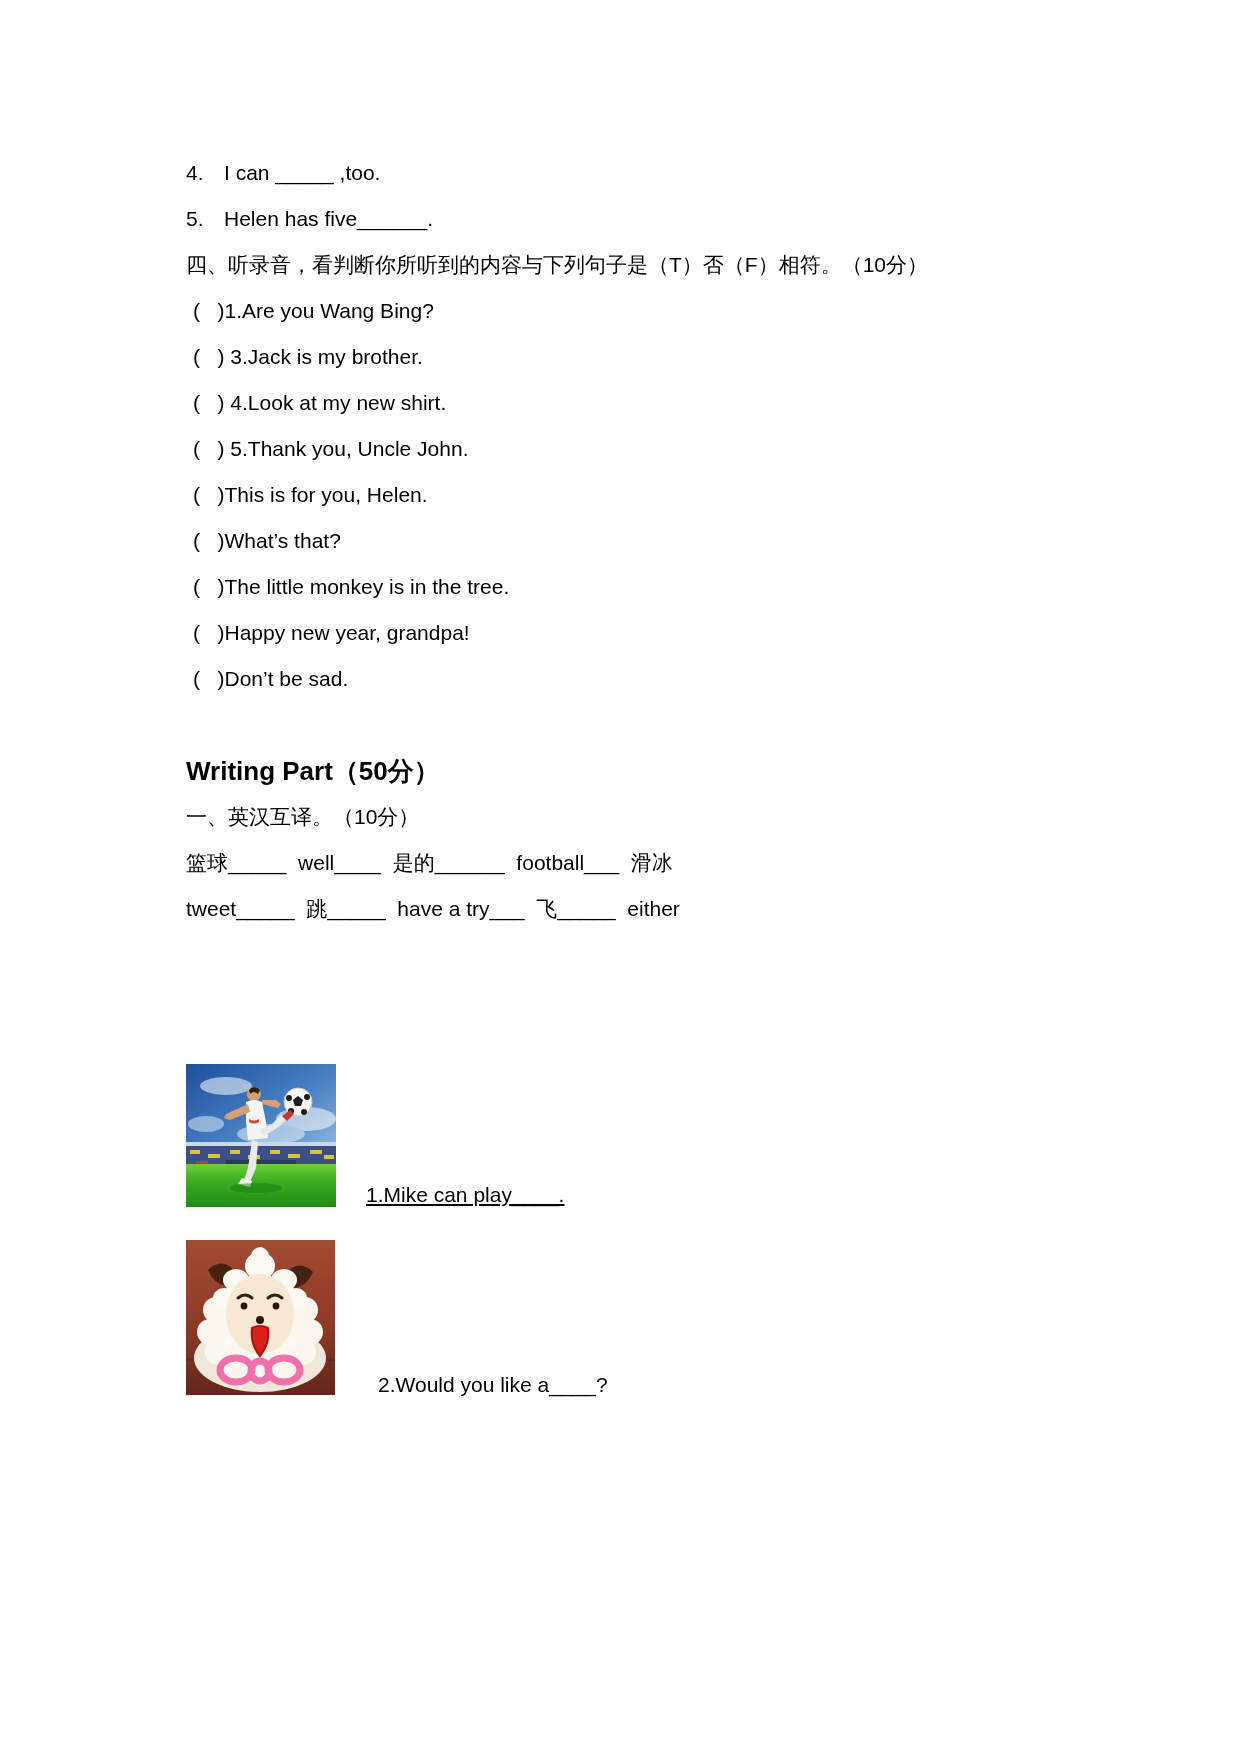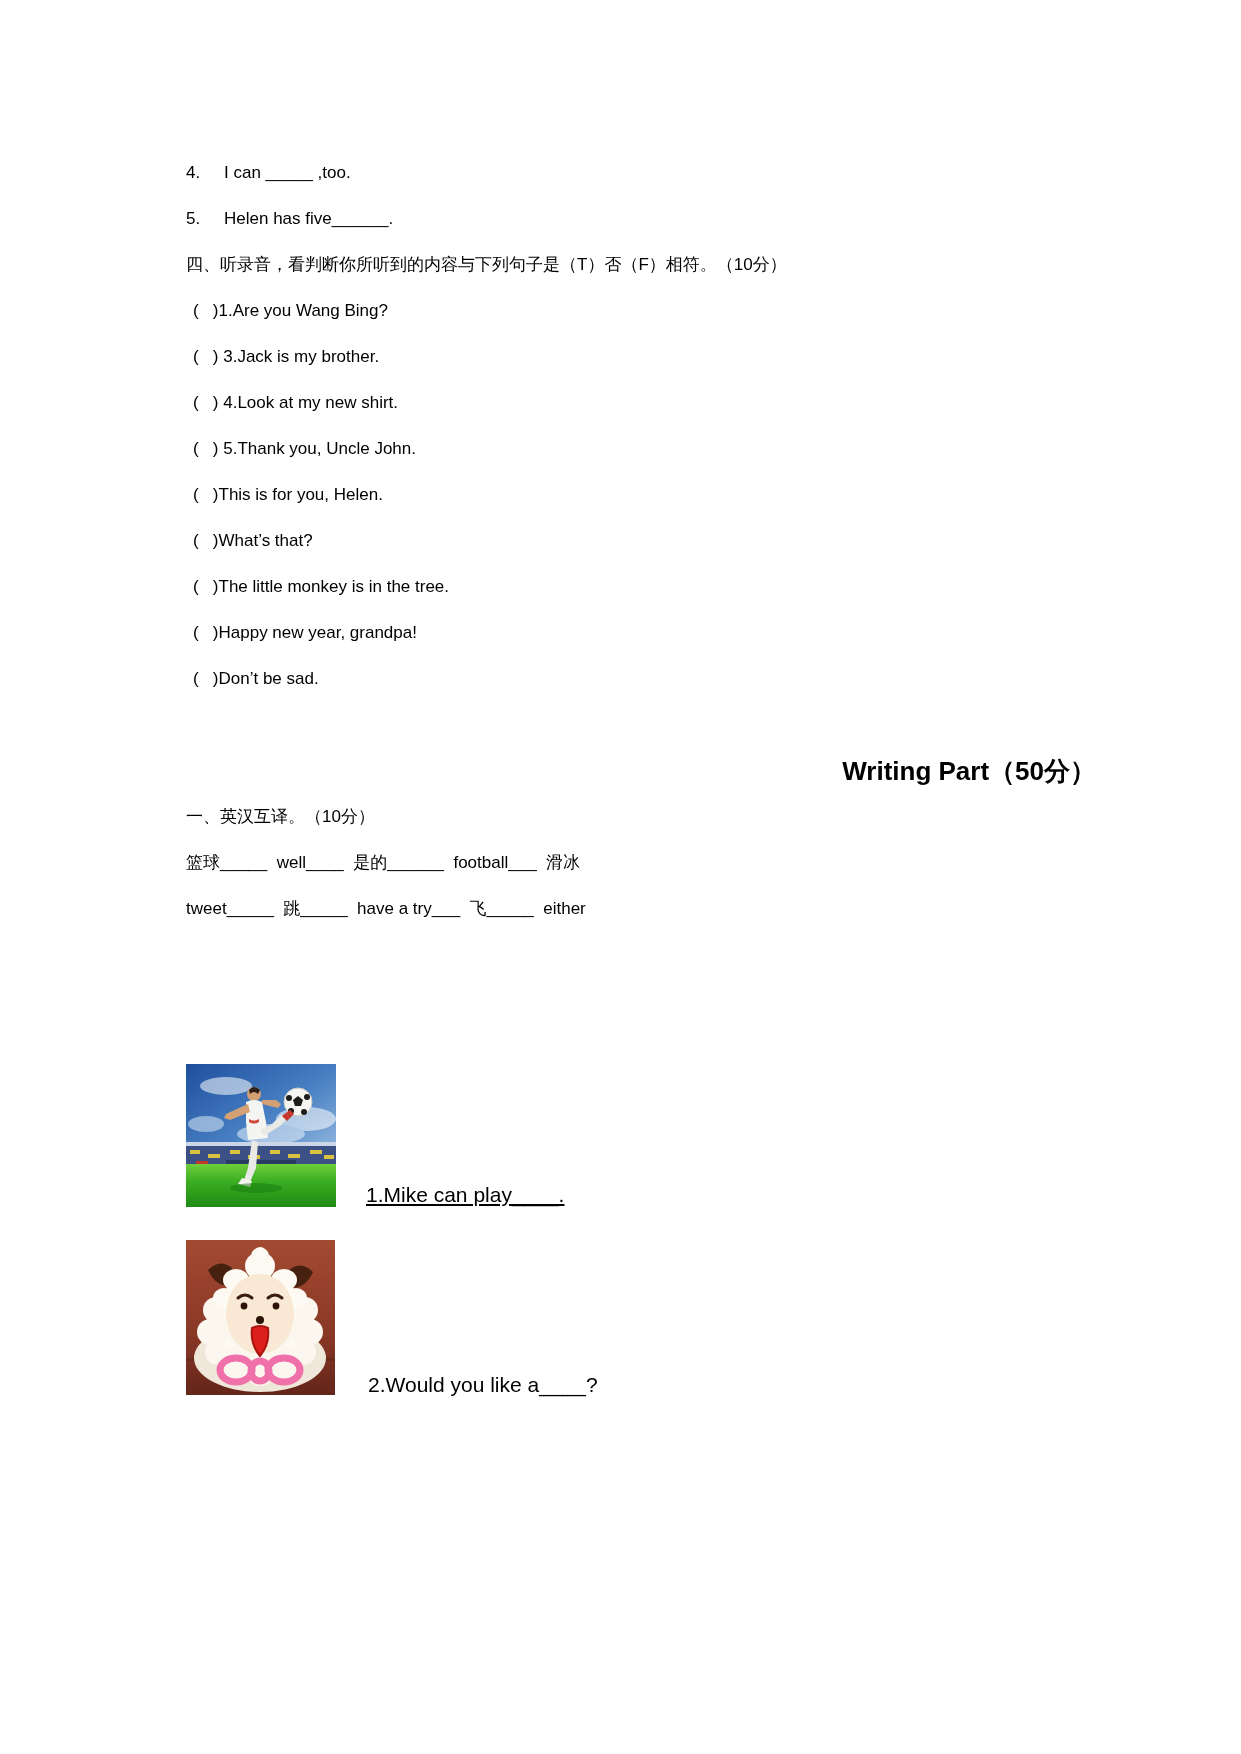--- a/index.html
+++ b/index.html
@@ -12,33 +12,33 @@
     overflow:hidden;
   }
   .content{
     position:absolute;
     left:186px;top:150px;
     width:910px;
   }
   .line{
     margin:0;
     line-height:46px;
-    font-size:17px;
+    font-size:21px;
     white-space:pre-wrap;
     color:#000;
   }
   .item{padding-left:7px;}
   .num-line .qnum{display:inline-block;min-width:38px;}
   .spacer{height:46px;}
   .writing-heading{
     margin:0;
     line-height:46px;
     font-size:26px;
     font-weight:bold;
-    text-align:right;
+    text-align:left;
     white-space:pre-wrap;
   }
   .photo{
     position:absolute;
     overflow:hidden;
   }
   .photo svg{display:block;}
   .caption{
     position:absolute;
     font-size:21px;
@@ -200,15 +200,15 @@
         <path d="M70,118 L78,118 L74,128 Z"></path>
       </g>
       <g fill="none" stroke="#f070aa" stroke-width="7" stroke-linejoin="round">
         <ellipse cx="50" cy="130" rx="16" ry="12"></ellipse>
         <ellipse cx="98" cy="130" rx="16" ry="12"></ellipse>
         <ellipse cx="74" cy="131" rx="9" ry="10"></ellipse>
       </g>
     </svg>
   </div>
 
-  <div class="caption" style="left:368px;top:1362px;">2.Would you like a____?</div>
+  <div class="caption" style="left:378px;top:1362px;">2.Would you like a____?</div>
 
 </div>
 
 </body></html>

